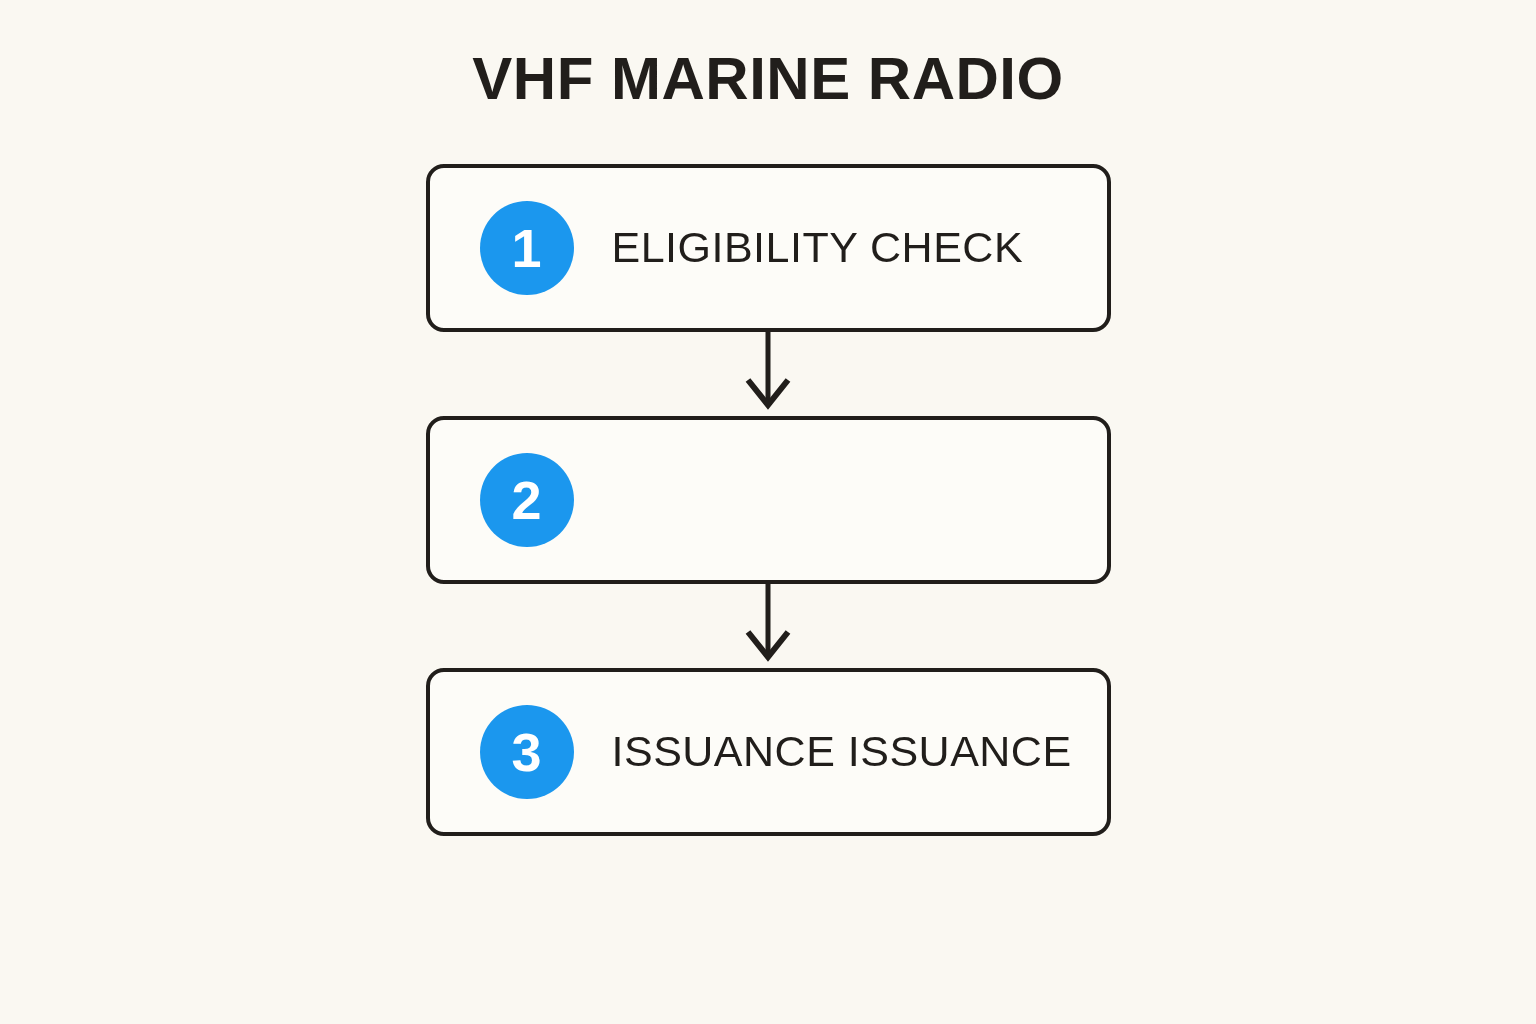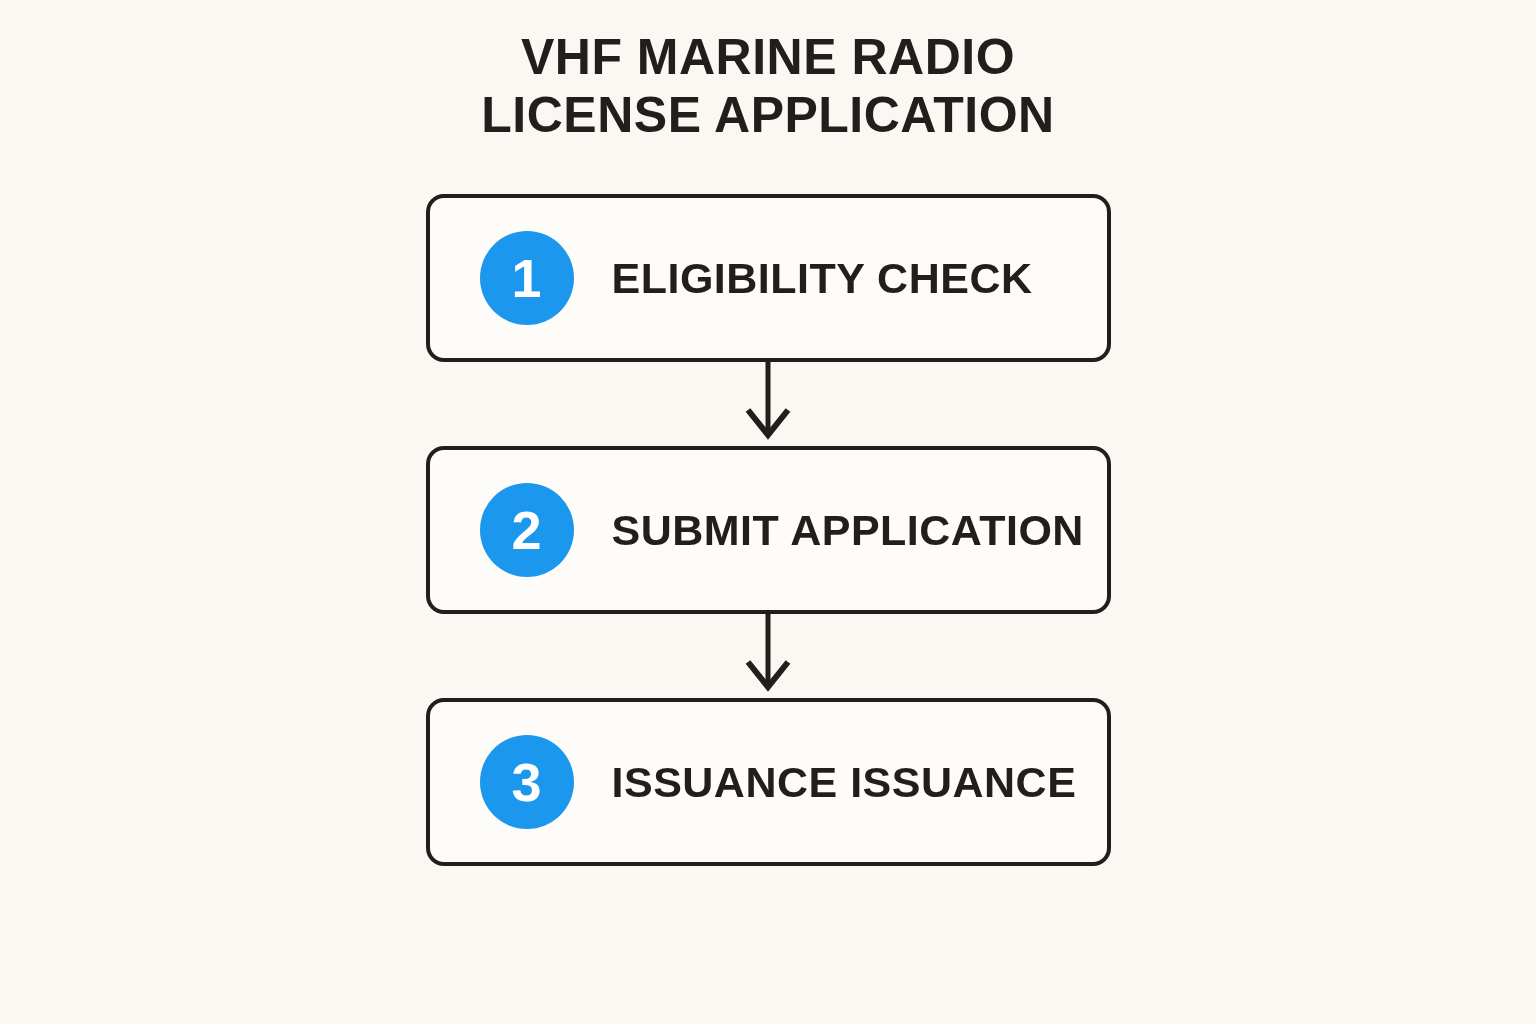--- a/index.html
+++ b/index.html
@@ -13,23 +13,23 @@
 
   .canvas {
     width: 1536px;
     height: 1024px;
     display: flex;
     flex-direction: column;
     align-items: center;
   }
 
   .title {
-    margin-top: 28px;
+    margin-top: 44px;
     text-align: center;
-    font-size: 50px;
+    font-size: 60px;
     font-weight: 700;
     line-height: 1.16;
     letter-spacing: 0.5px;
     color: #211e1b;
   }
 
   .flow {
     margin-top: 50px;
     display: flex;
     flex-direction: column;
@@ -57,60 +57,58 @@
     font-weight: 700;
     display: flex;
     align-items: center;
     justify-content: center;
     flex-shrink: 0;
   }
 
   .step-label {
     margin-left: 38px;
     font-size: 43px;
-    font-weight: 700;
+    font-weight: 400;
     letter-spacing: 0.5px;
     color: #211e1b;
     white-space: nowrap;
   }
 
   .arrow {
     display: block;
     margin: 0;
   }
 </style>
 </head>
 <body>
 
 <div class="canvas">
 
   <div class="title">
     <div>VHF MARINE RADIO</div>
-    <div>LICENSE APPLICATION</div>
   </div>
 
   <div class="flow">
 
     <div class="step-box">
       <div class="badge">
         <span>1</span>
       </div>
       <div class="step-label">ELIGIBILITY CHECK</div>
     </div>
 
     <svg class="arrow" width="48" height="84" viewBox="0 0 48 84">
       <line x1="24" y1="0" x2="24" y2="73" stroke="#211e1b" stroke-width="5"></line>
       <polyline points="4,48 24,73 44,48" fill="none" stroke="#211e1b" stroke-width="6"></polyline>
     </svg>
 
     <div class="step-box">
       <div class="badge">
         <span>2</span>
       </div>
-      <div class="step-label">SUBMIT APPLICATION</div>
     </div>
 
     <svg class="arrow" width="48" height="84" viewBox="0 0 48 84">
       <line x1="24" y1="0" x2="24" y2="73" stroke="#211e1b" stroke-width="5"></line>
       <polyline points="4,48 24,73 44,48" fill="none" stroke="#211e1b" stroke-width="6"></polyline>
     </svg>
 
     <div class="step-box">
       <div class="badge">
         <span>3</span>

